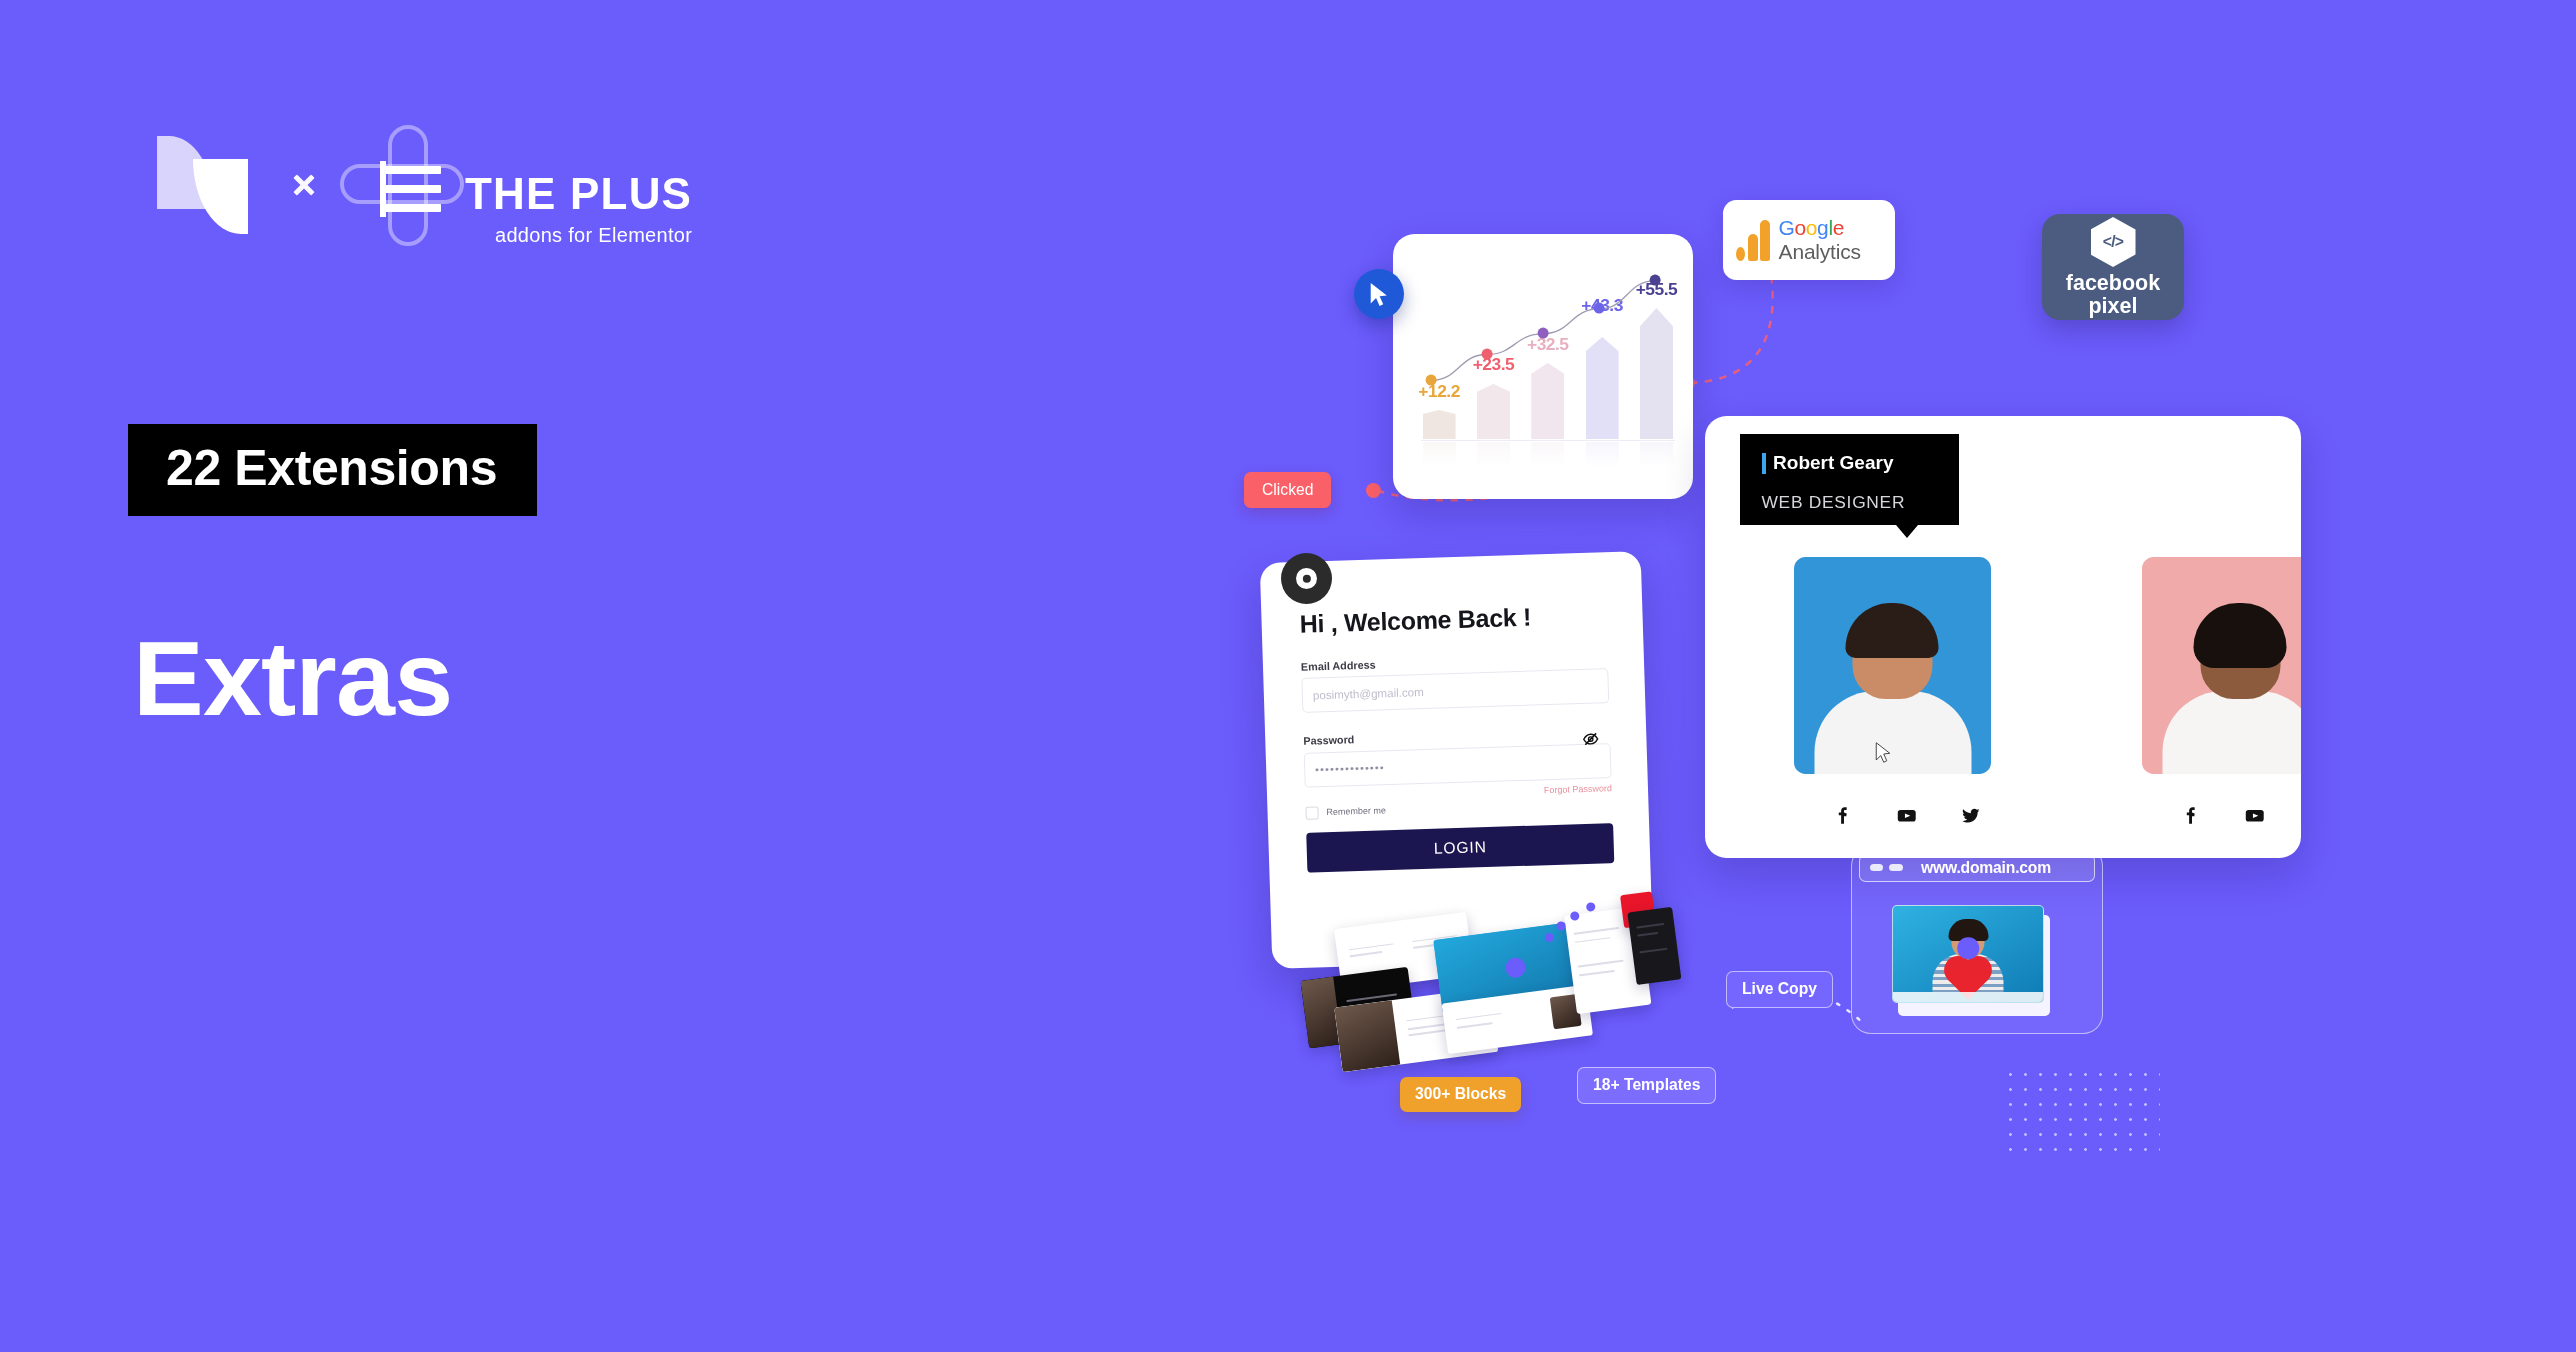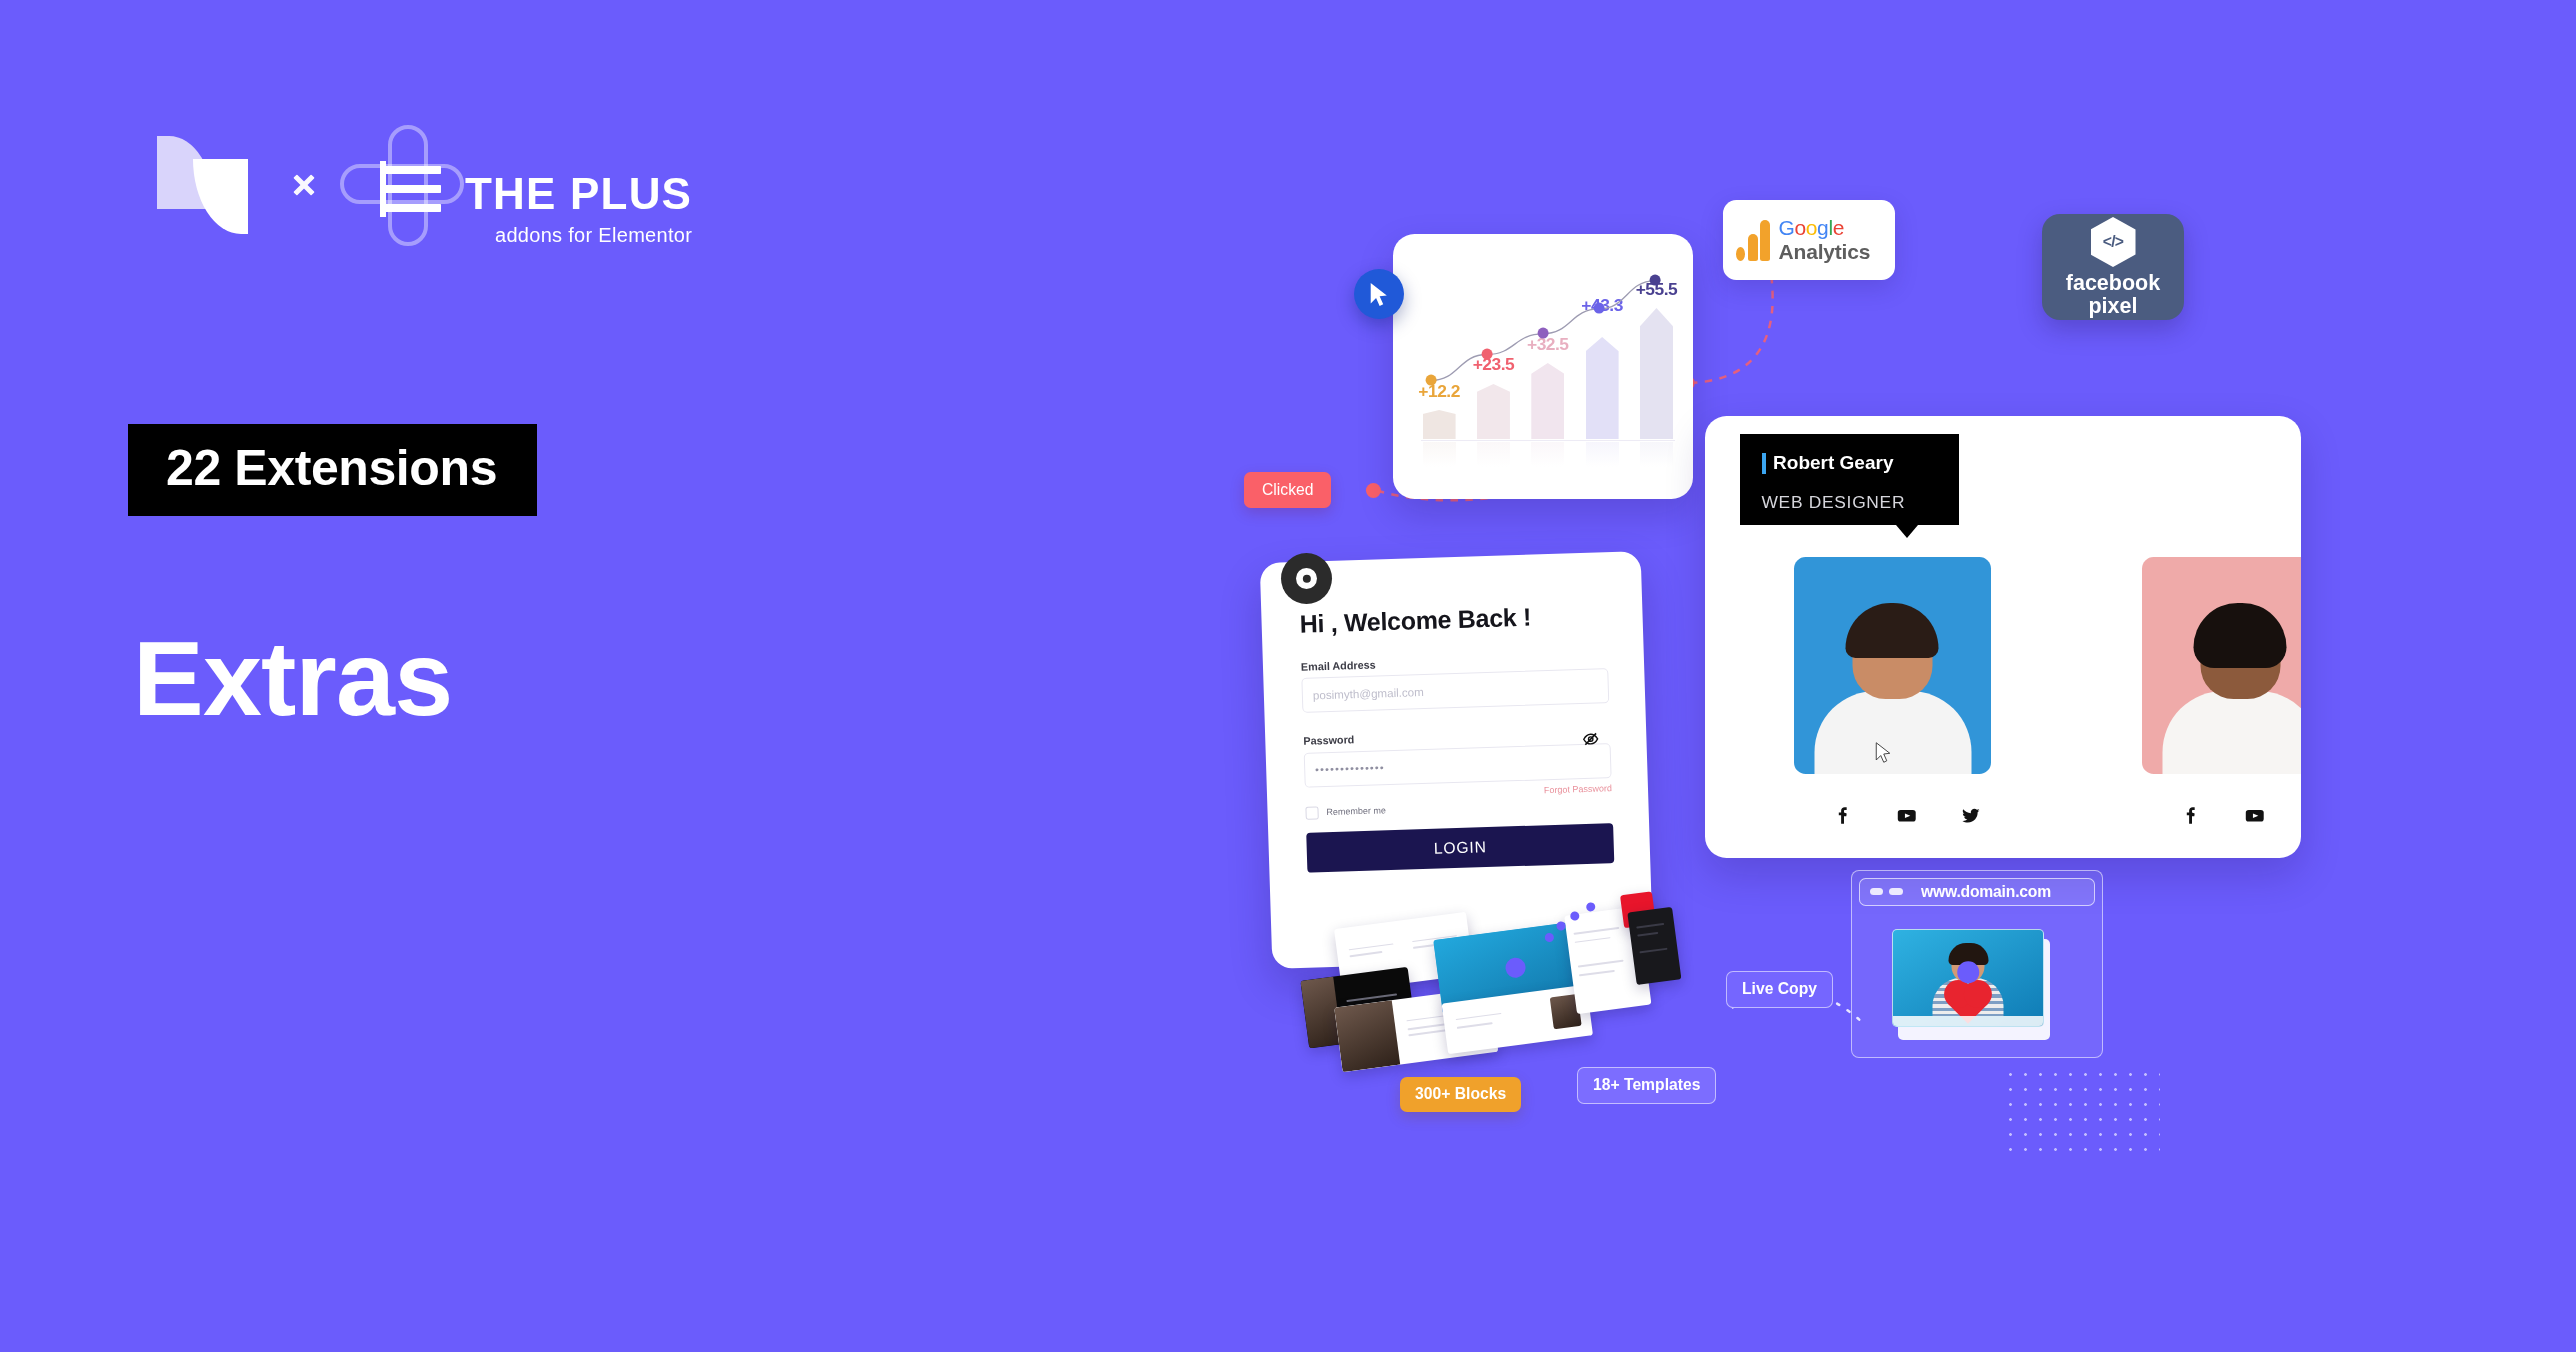--- a/index.html
+++ b/index.html
@@ -112,21 +112,21 @@
   .ga-bars { display: flex; align-items: flex-end; gap: 2.5px; height: 41px; }
   .ga-bars i { display: block; border-radius: 5px 5px 2.5px 2.5px; background: #F2A22B; }
   .ga-bars i:nth-child(1) { width: 9px; height: 14px; border-radius: 50%; }
   .ga-bars i:nth-child(2) { width: 10px; height: 26.5px; }
   .ga-bars i:nth-child(3) { width: 10px; height: 41px; }
   .ga-text { line-height: 1.12; }
   .ga-g { font-size: 21px; font-weight: 400; letter-spacing: -0.4px; }
   .ga-g .c1 { color: #4285F4; } .ga-g .c2 { color: #EA4335; }
   .ga-g .c3 { color: #FBBC05; } .ga-g .c4 { color: #4285F4; }
   .ga-g .c5 { color: #34A853; } .ga-g .c6 { color: #EA4335; }
-  .ga-a { font-size: 21px; color: #5E5E5E; letter-spacing: -0.2px; font-weight: bold; }
+  .ga-a { font-size: 21px; color: #5E5E5E; letter-spacing: -0.2px; }
 
   
   .fb-card {
     position: absolute; left: 816px; top: 214px;
     width: 142px; height: 106px;
     background: #4B5C80; border-radius: 18px;
     display: flex; flex-direction: column; align-items: center;
     justify-content: center; gap: 5px;
     box-shadow: 0 10px 25px rgba(30,15,80,.25);
   }
@@ -309,23 +309,23 @@
   .pill {
     position: absolute; font-size: 15.7px; font-weight: 600; color: #fff;
     padding: 8.3px 15px; border-radius: 7px; white-space: nowrap;
   }
   .pill.blocks   { left: 174px; top: 1077px; background: #F0A12B; box-shadow: 0 5px 13.3px rgba(120,70,0,.22); }
   .pill.templates{ left: 351px; top: 1067px; background: #7C6DFF; border: 0.8px solid rgba(255,255,255,.55); }
   .pill.livecopy { left: 500px; top: 971px; background: #7566FF; border: 0.8px solid rgba(255,255,255,.55); }
 
   
   .browser {
-    position: absolute; left: 625px; top: 870px;
+    position: absolute; left: 625px; top: 846px;
     width: 252px; height: 188px;
-    border: 1.7px solid rgba(255,255,255,.55); border-radius: 8px;
+    border: 1.7px solid rgba(255,255,255,.55); border-radius: 20px;
     background: rgba(255,255,255,.07);
   }
   .browser .topbar {
     position: absolute; left: 6.6px; right: 6.6px; top: 6.6px; height: 28px;
     border: 1.7px solid rgba(255,255,255,.65); border-radius: 6.6px;
     display: flex; align-items: center; gap: 6.6px; padding: 0 10px;
     background: rgba(255,255,255,.10);
   }
   .browser .dot2 { width: 13.3px; height: 7.5px; border-radius: 4.1px; background: rgba(255,255,255,.85); }
   .browser .url { color: #fff; font-size: 15.7px; font-weight: 700; margin-left: 11.6px; letter-spacing: -0.2px; }

